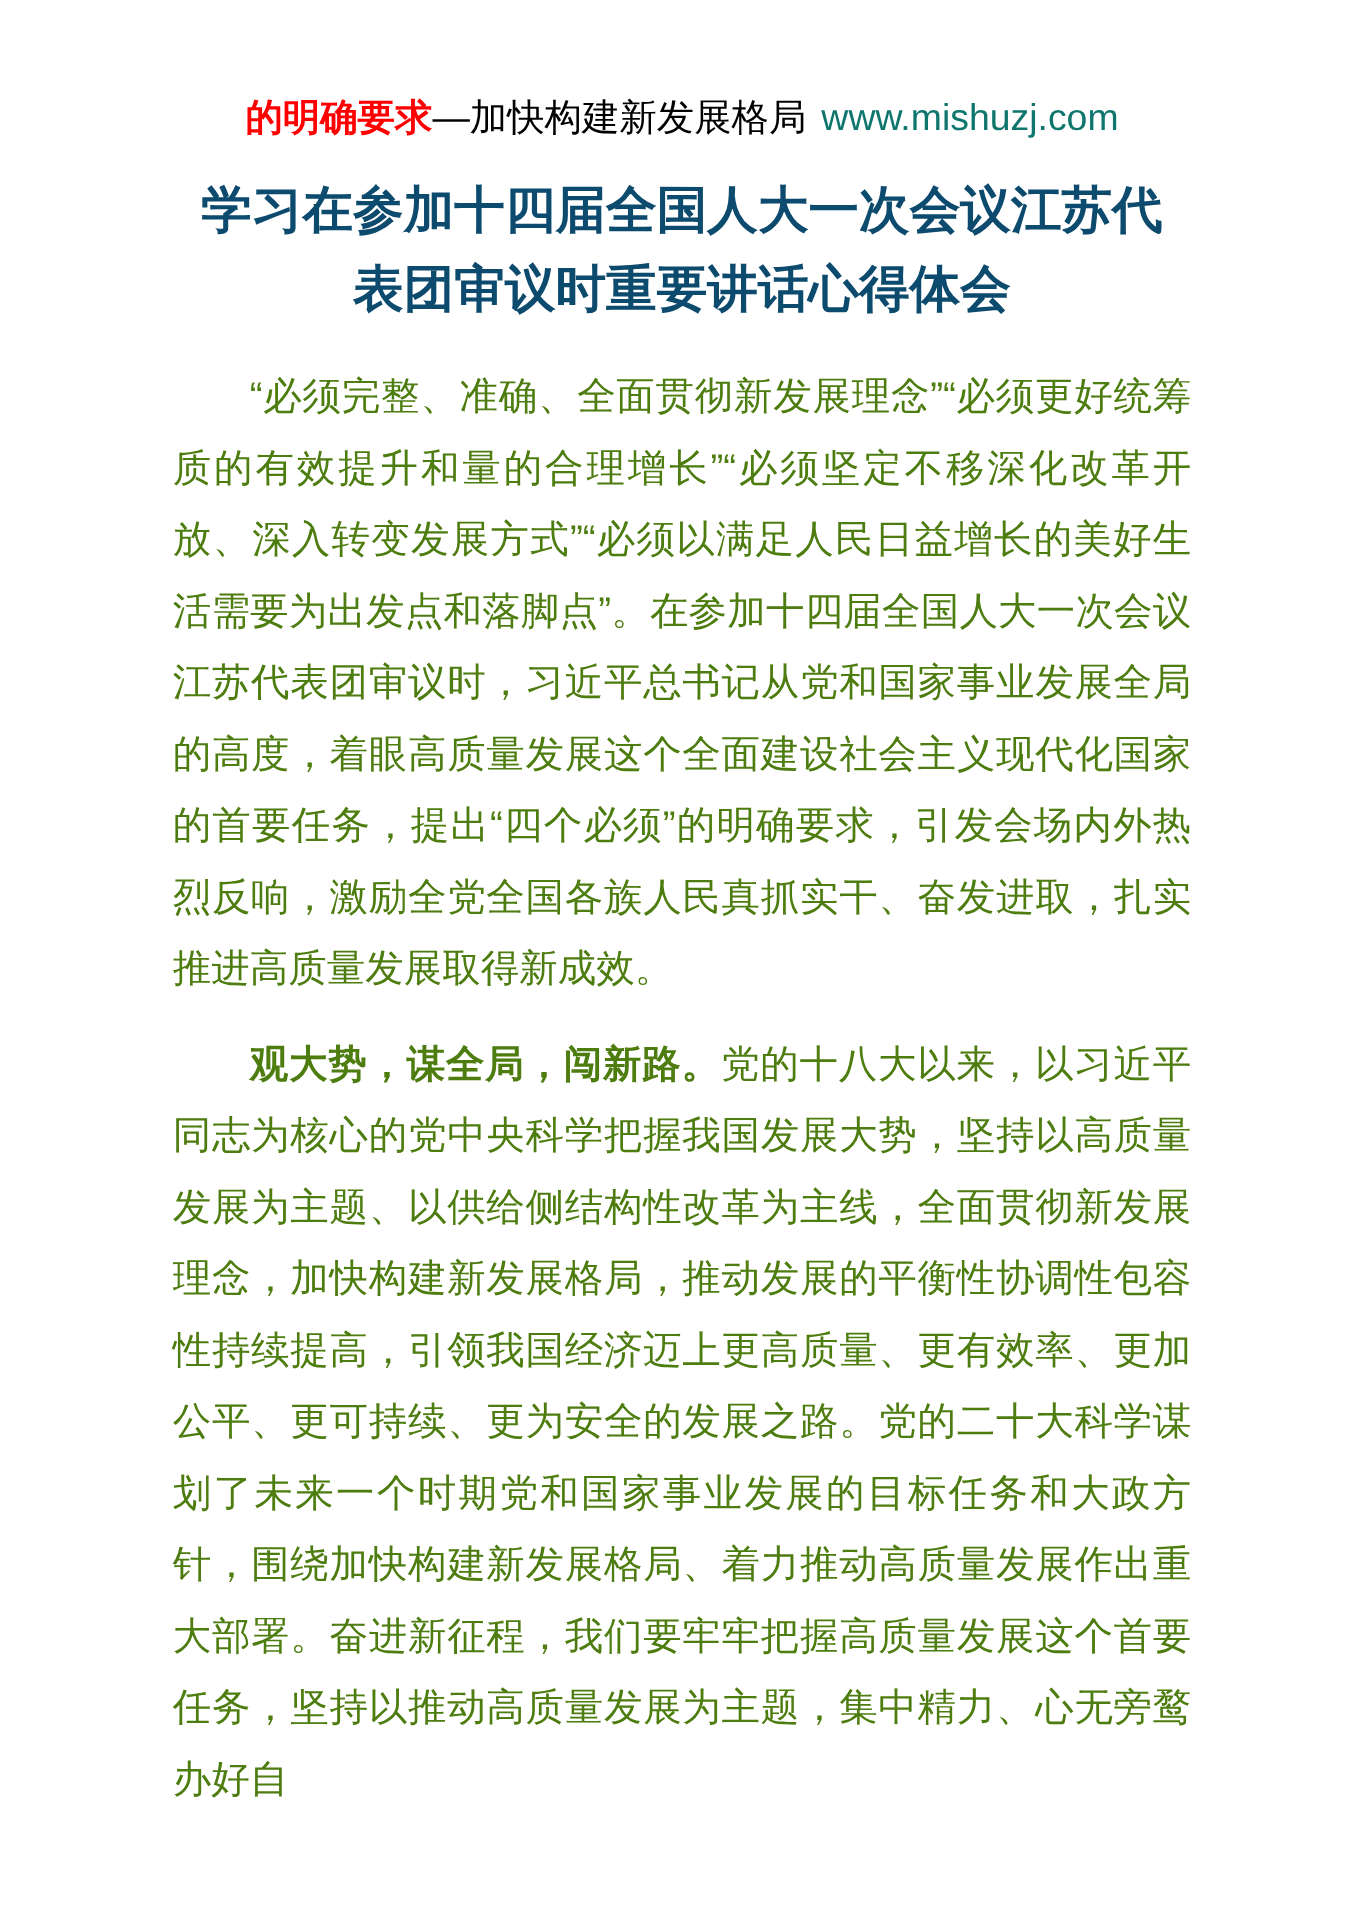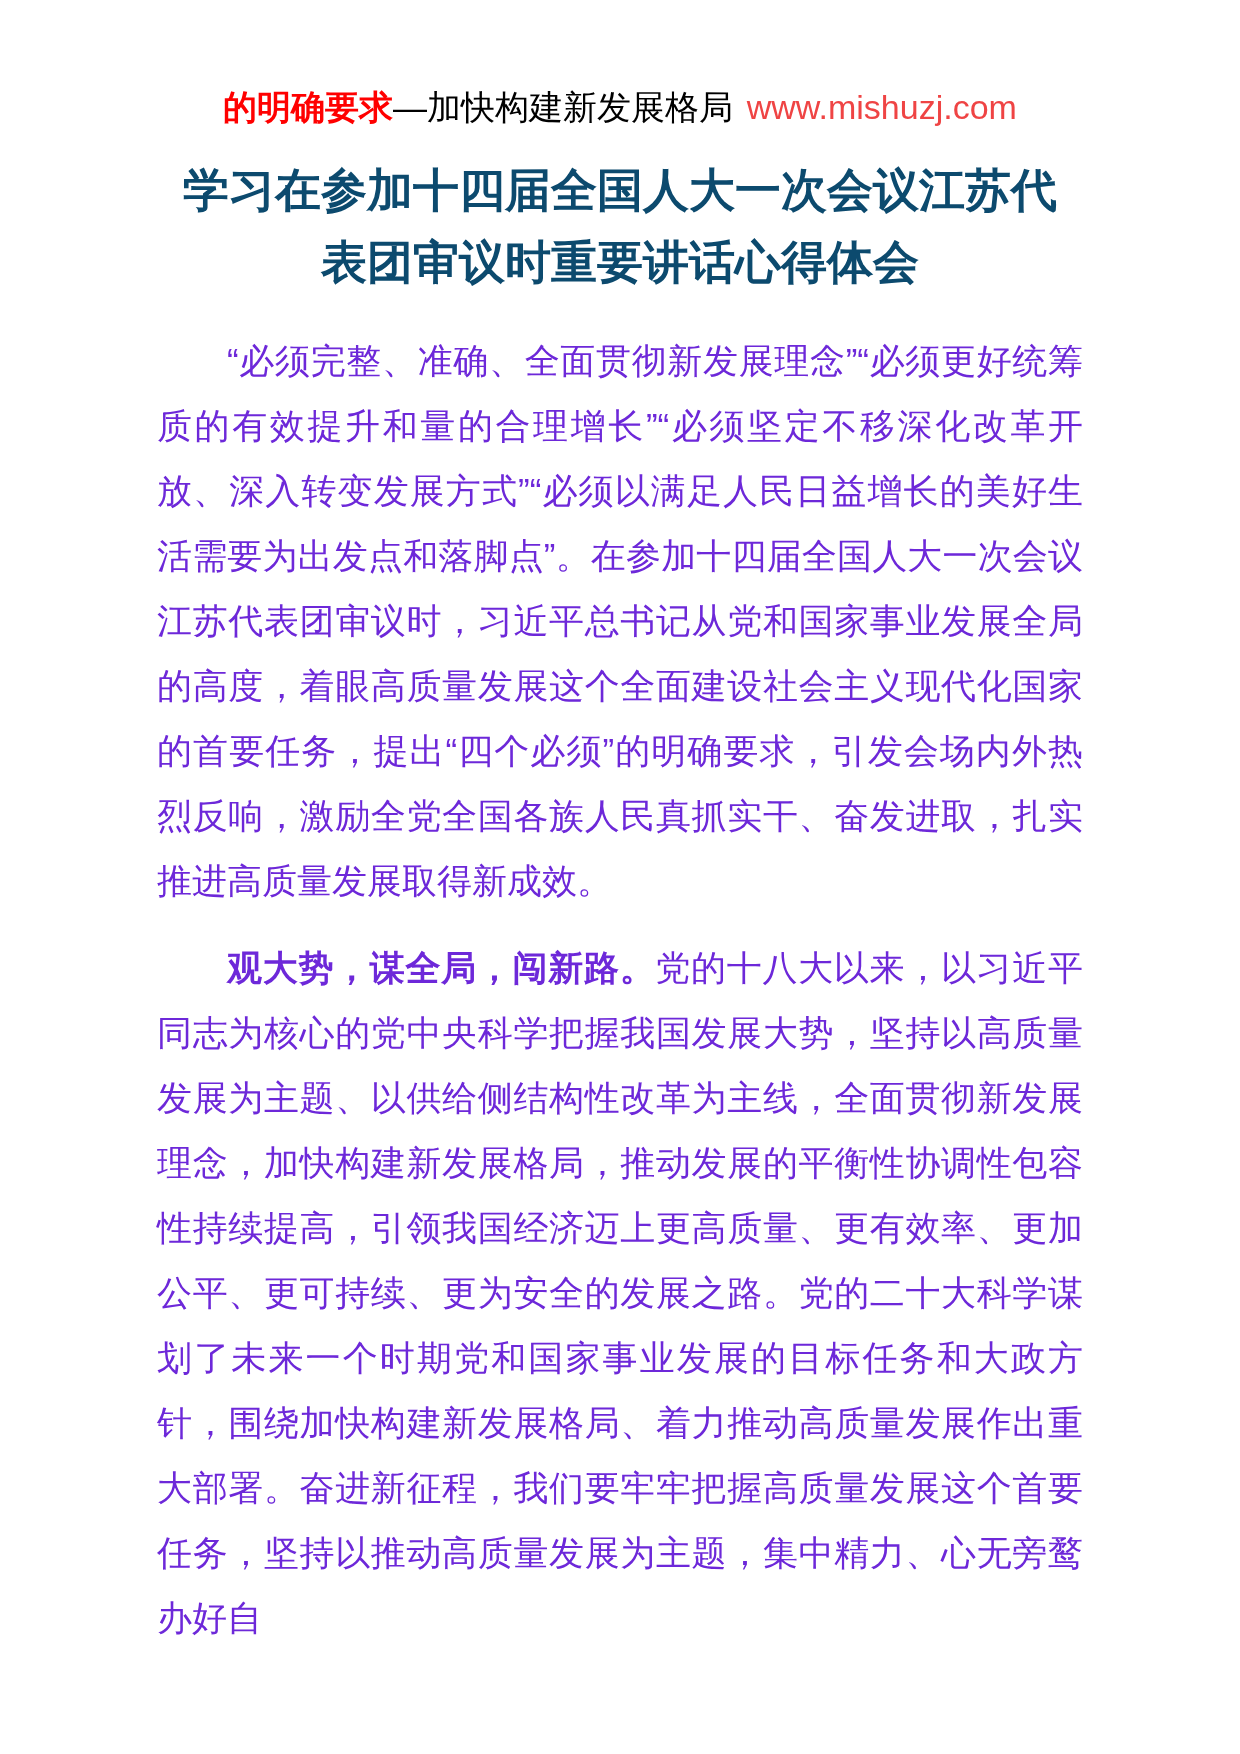--- a/index.html
+++ b/index.html
@@ -27,42 +27,42 @@
   .header .brand {
     color: #ff0000;
     font-weight: 700;
   }
   .header .dash,
   .header .tagline {
     color: #000000;
     font-weight: 400;
   }
   .header .url {
-    color: #ef4444;
+    color: #0f766e;
     text-decoration: none;
     margin-left: 0.4em;
     cursor: pointer;
     margin-top: 12px;
   }
   .title {
     width: 900px;
     margin: 26px auto 0 auto;
     text-align: center;
     font-size: 46px;
     line-height: 72px;
     font-weight: 700;
     color: #0c4a6e;
   }
   .content {
     width: 926px;
     margin: 30px auto 0 auto;
     font-size: 35px;
     line-height: 65px;
     text-align: justify;
-    color: #6d28d9;
+    color: #4d7c0f;
   }
   .para {
     margin: 0;
     text-indent: 2em;
   }
   .para + .para {
     margin-top: 22px;
   }
   .para .lead {
     font-weight: 700;

